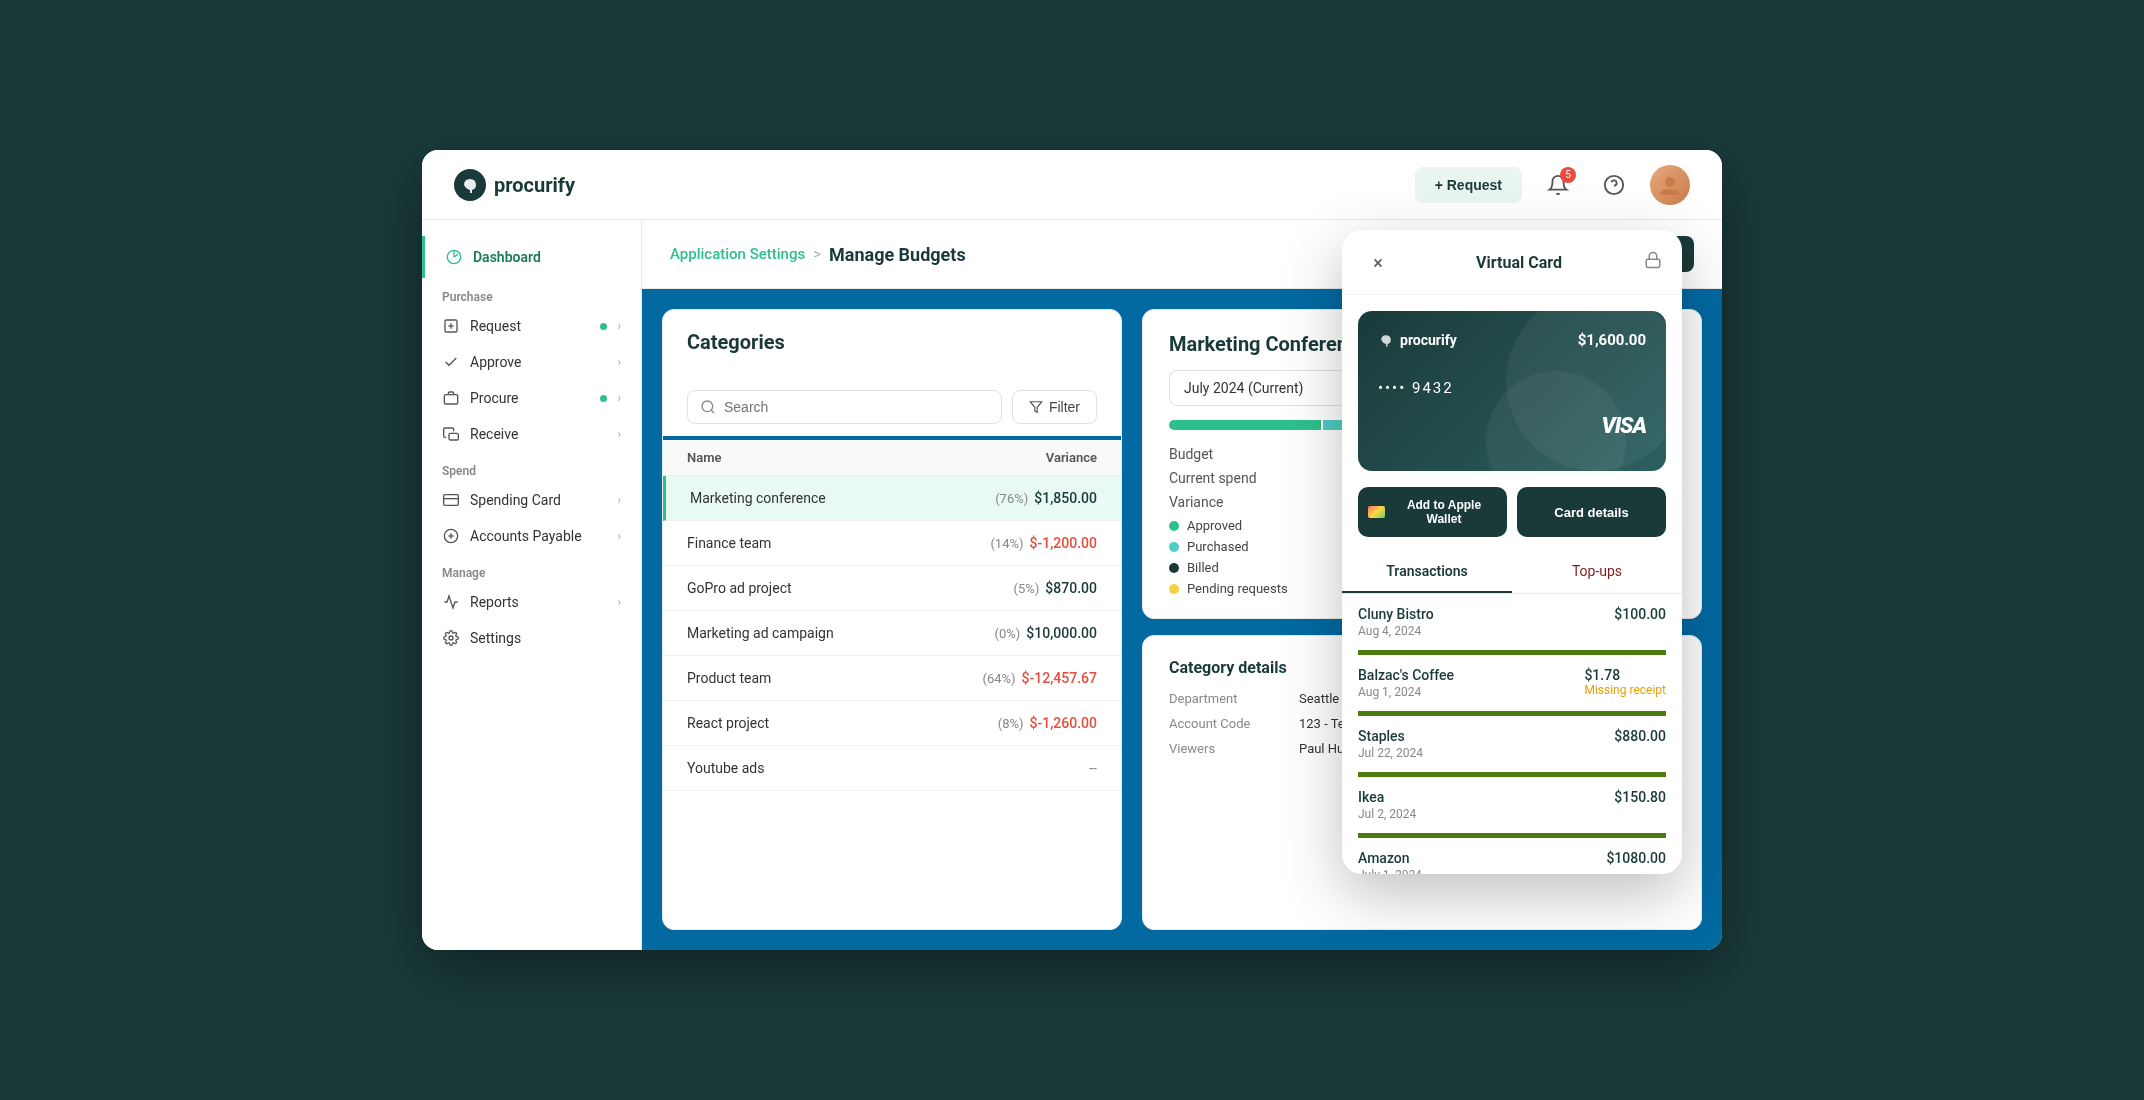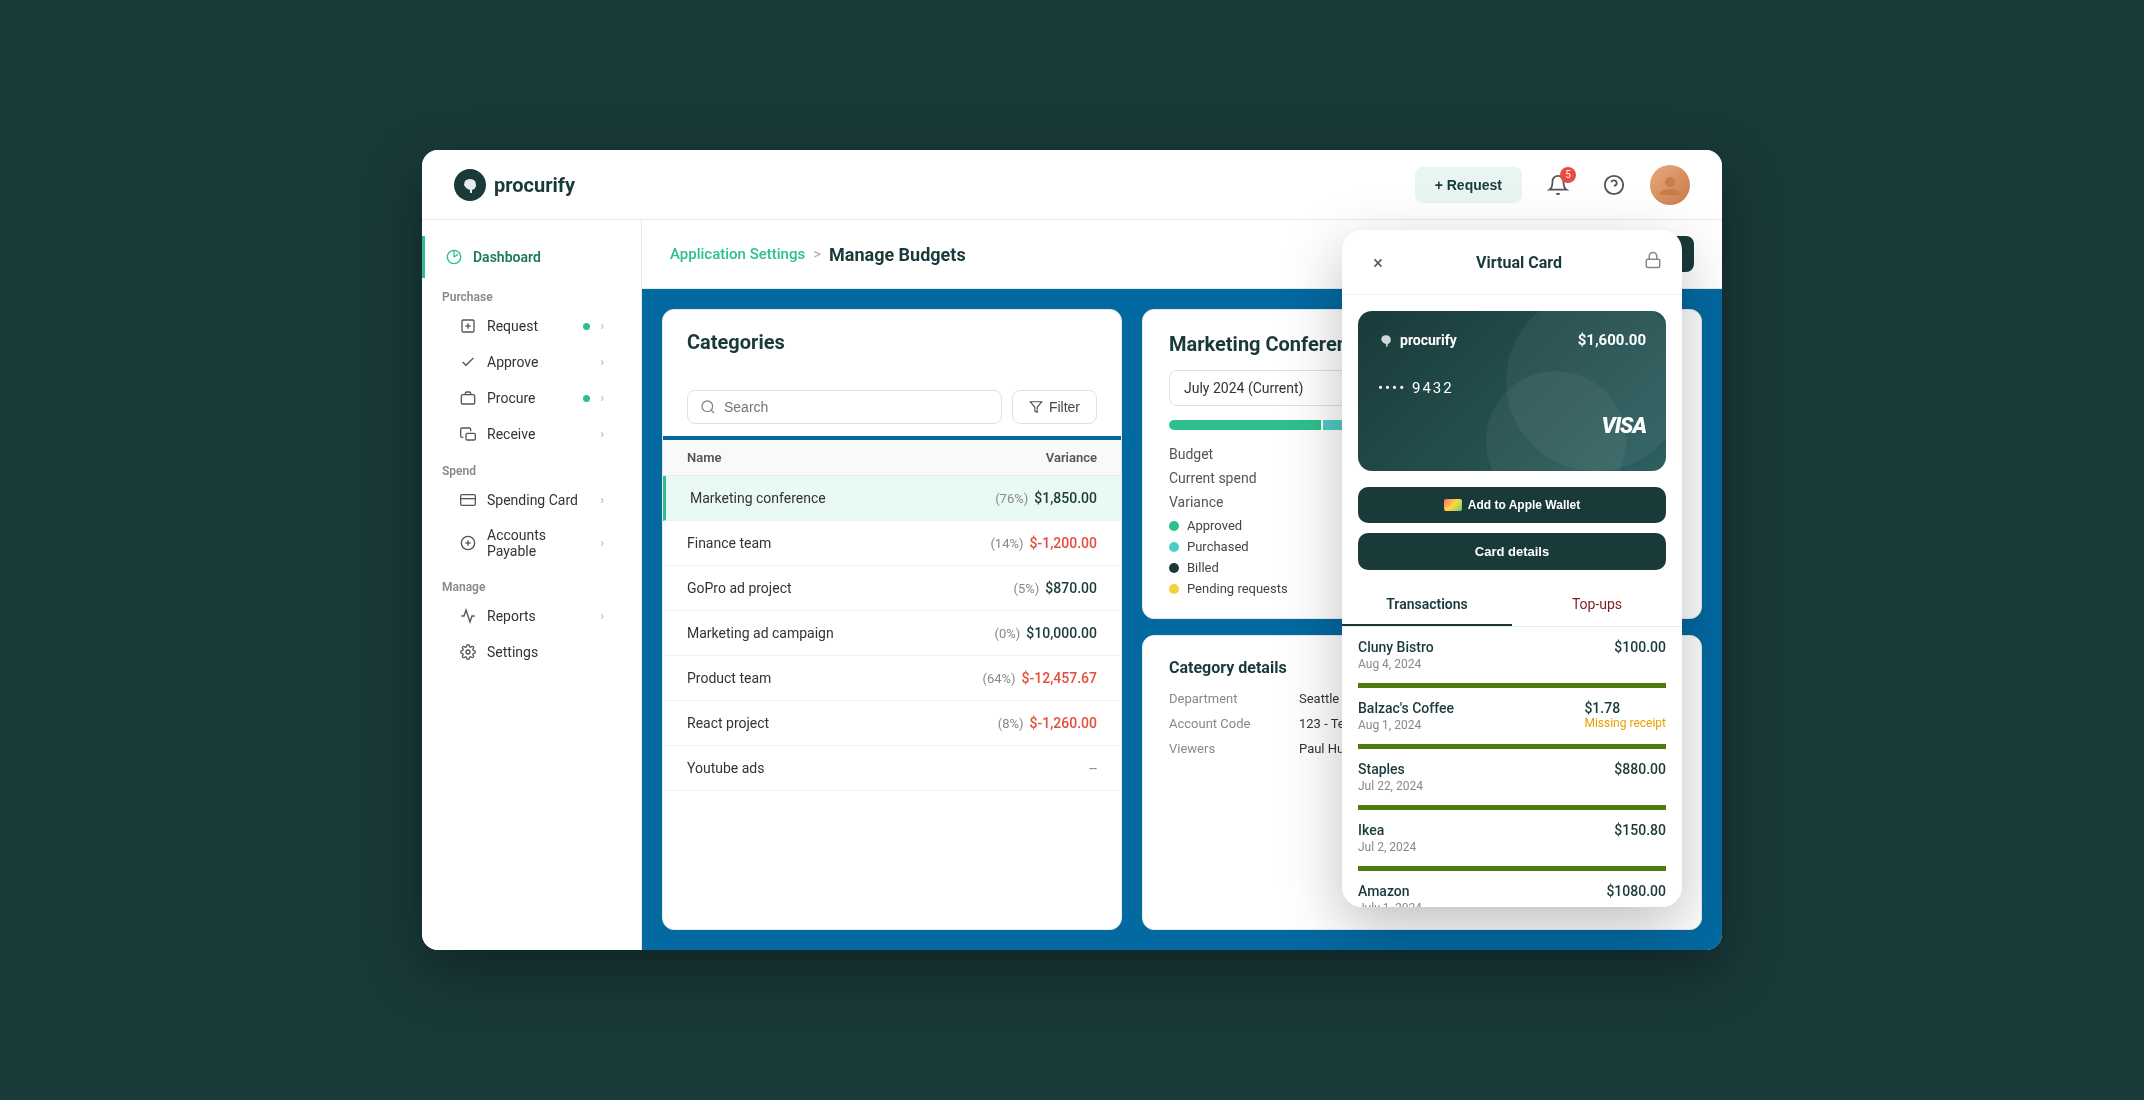--- a/index.html
+++ b/index.html
@@ -125,21 +125,21 @@
     .sidebar-section-label {
       font-size: 12px;
       font-weight: 600;
       color: #888;
       padding: 12px 20px 4px;
       text-transform: none;
     }
     .sidebar-item {
       display: flex;
       align-items: center;
-      padding: 9px 37px;
+      padding: 9px 20px;
       cursor: pointer;
       color: #333;
       font-size: 14px;
       gap: 10px;
     }
     .sidebar-item-icon {
       width: 18px;
       height: 18px;
       display: flex;
       align-items: center;
@@ -519,21 +519,20 @@
       font-size: 22px;
       font-weight: 900;
       font-style: italic;
       text-align: right;
       letter-spacing: -1px;
     }
     .vc-action-row {
       display: flex;
       gap: 10px;
       padding: 0 16px 14px;
-      flex-direction: column;
     }
     .wallet-btn {
       flex: 1;
       background: #1a3a3a;
       color: white;
       border: none;
       border-radius: 10px;
       padding: 11px 10px;
       font-size: 12px;
       font-weight: 600;

